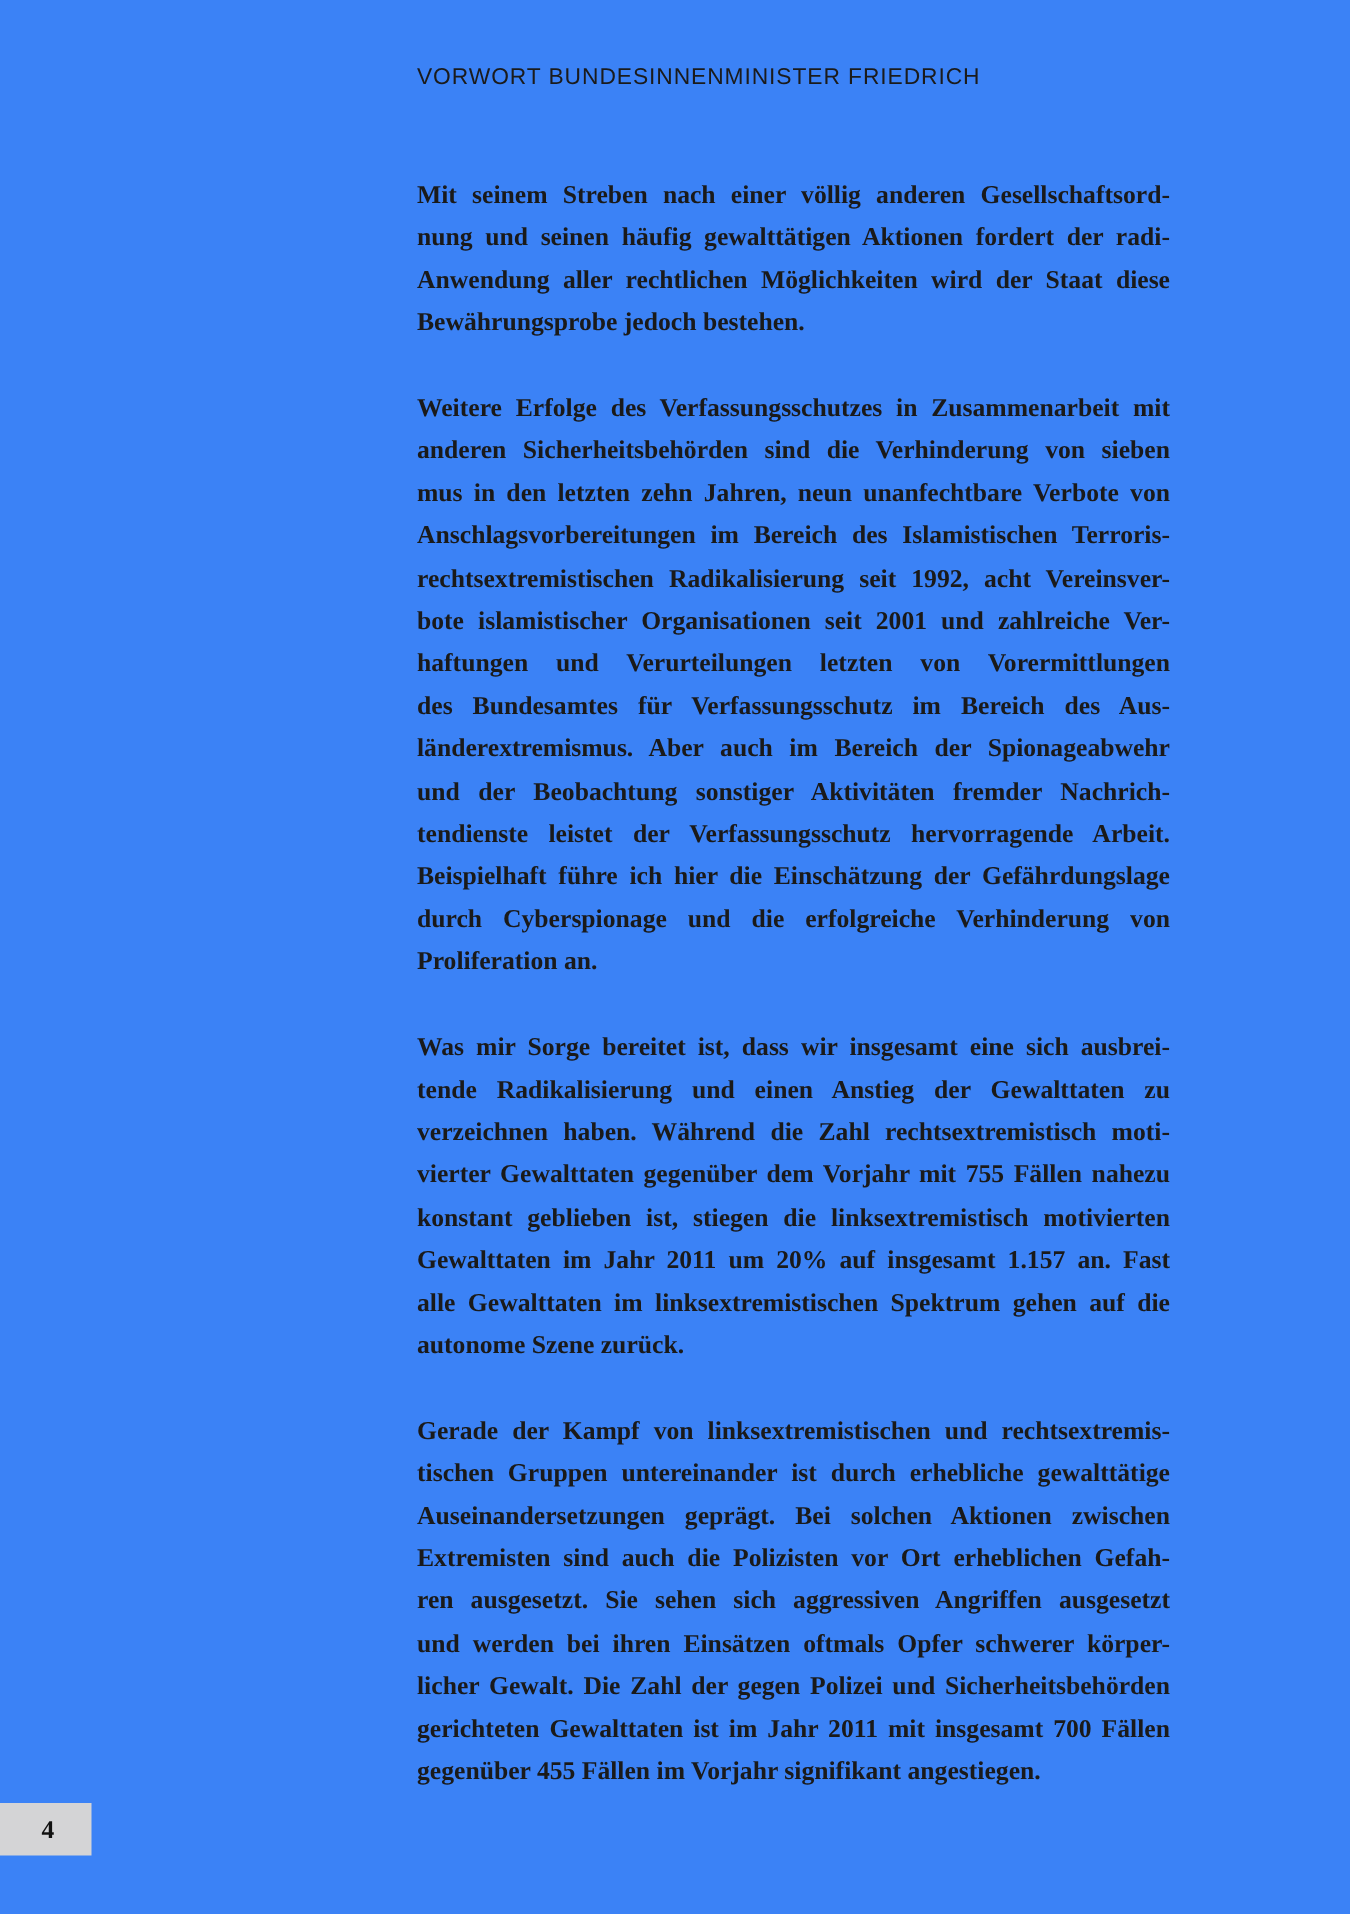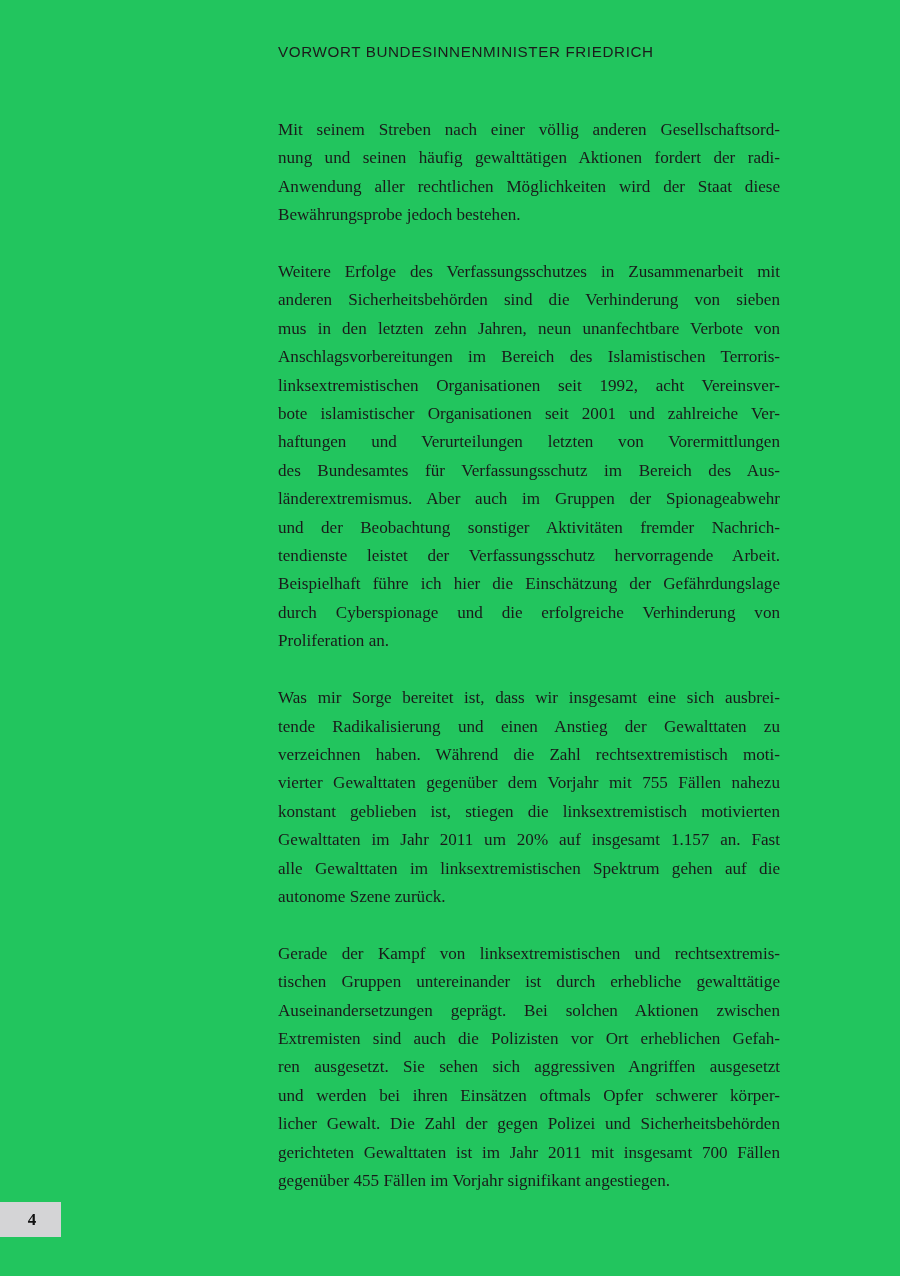--- a/index.html
+++ b/index.html
@@ -12,21 +12,21 @@
     height: 1276px;
     position: relative;
     overflow: hidden;
     font-family: "Liberation Serif", serif;
     color: #1a1a1a;
   }
 
   .page {
     position: absolute;
     inset: 0;
-    background: #22c55e;
+    background: #3b82f6;
   }
 
   
   .running-header {
     position: absolute;
     left: 278px;
     top: 43px;
     width: 502px;
     font-family: "Liberation Sans", sans-serif;
     font-size: 15.2px;
@@ -53,20 +53,21 @@
   }
   .paragraph:last-child { margin-bottom: 12px; }
 
   
   .line {
     display: block;
     width: 100%;
     text-align: justify;
     text-align-last: justify;
     white-space: pre-wrap;
+    font-weight: bold;
   }
   .line.last {
     text-align: right;
     text-align-last: left;
   }
 
   
   .page-number-tab {
     position: absolute;
     left: 0;
@@ -101,25 +102,25 @@
       <span class="line">nung und seinen häufig gewalttätigen Aktionen fordert der radi-</span>
       <span class="line">Anwendung aller rechtlichen Möglichkeiten wird der Staat diese</span>
       <span class="line last">Bewährungsprobe jedoch bestehen.</span>
     </p>
 
     <p class="paragraph">
       <span class="line">Weitere Erfolge des Verfassungsschutzes in Zusammenarbeit mit</span>
       <span class="line">anderen Sicherheitsbehörden sind die Verhinderung von sieben</span>
       <span class="line">mus in den letzten zehn Jahren, neun unanfechtbare Verbote von</span>
       <span class="line">Anschlagsvorbereitungen im Bereich des Islamistischen Terroris-</span>
-      <span class="line">linksextremistischen Organisationen seit 1992, acht Vereinsver-</span>
+      <span class="line">rechtsextremistischen Radikalisierung seit 1992, acht Vereinsver-</span>
       <span class="line">bote islamistischer Organisationen seit 2001 und zahlreiche Ver-</span>
       <span class="line">haftungen und Verurteilungen letzten von Vorermittlungen</span>
       <span class="line">des Bundesamtes für Verfassungsschutz im Bereich des Aus-</span>
-      <span class="line">länderextremismus. Aber auch im Gruppen der Spionageabwehr</span>
+      <span class="line">länderextremismus. Aber auch im Bereich der Spionageabwehr</span>
       <span class="line">und der Beobachtung sonstiger Aktivitäten fremder Nachrich-</span>
       <span class="line">tendienste leistet der Verfassungsschutz hervorragende Arbeit.</span>
       <span class="line">Beispielhaft führe ich hier die Einschätzung der Gefährdungslage</span>
       <span class="line">durch Cyberspionage und die erfolgreiche Verhinderung von</span>
       <span class="line last">Proliferation an.</span>
     </p>
 
     <p class="paragraph">
       <span class="line">Was mir Sorge bereitet ist, dass wir insgesamt eine sich ausbrei-</span>
       <span class="line">tende Radikalisierung und einen Anstieg der Gewalttaten zu</span>

